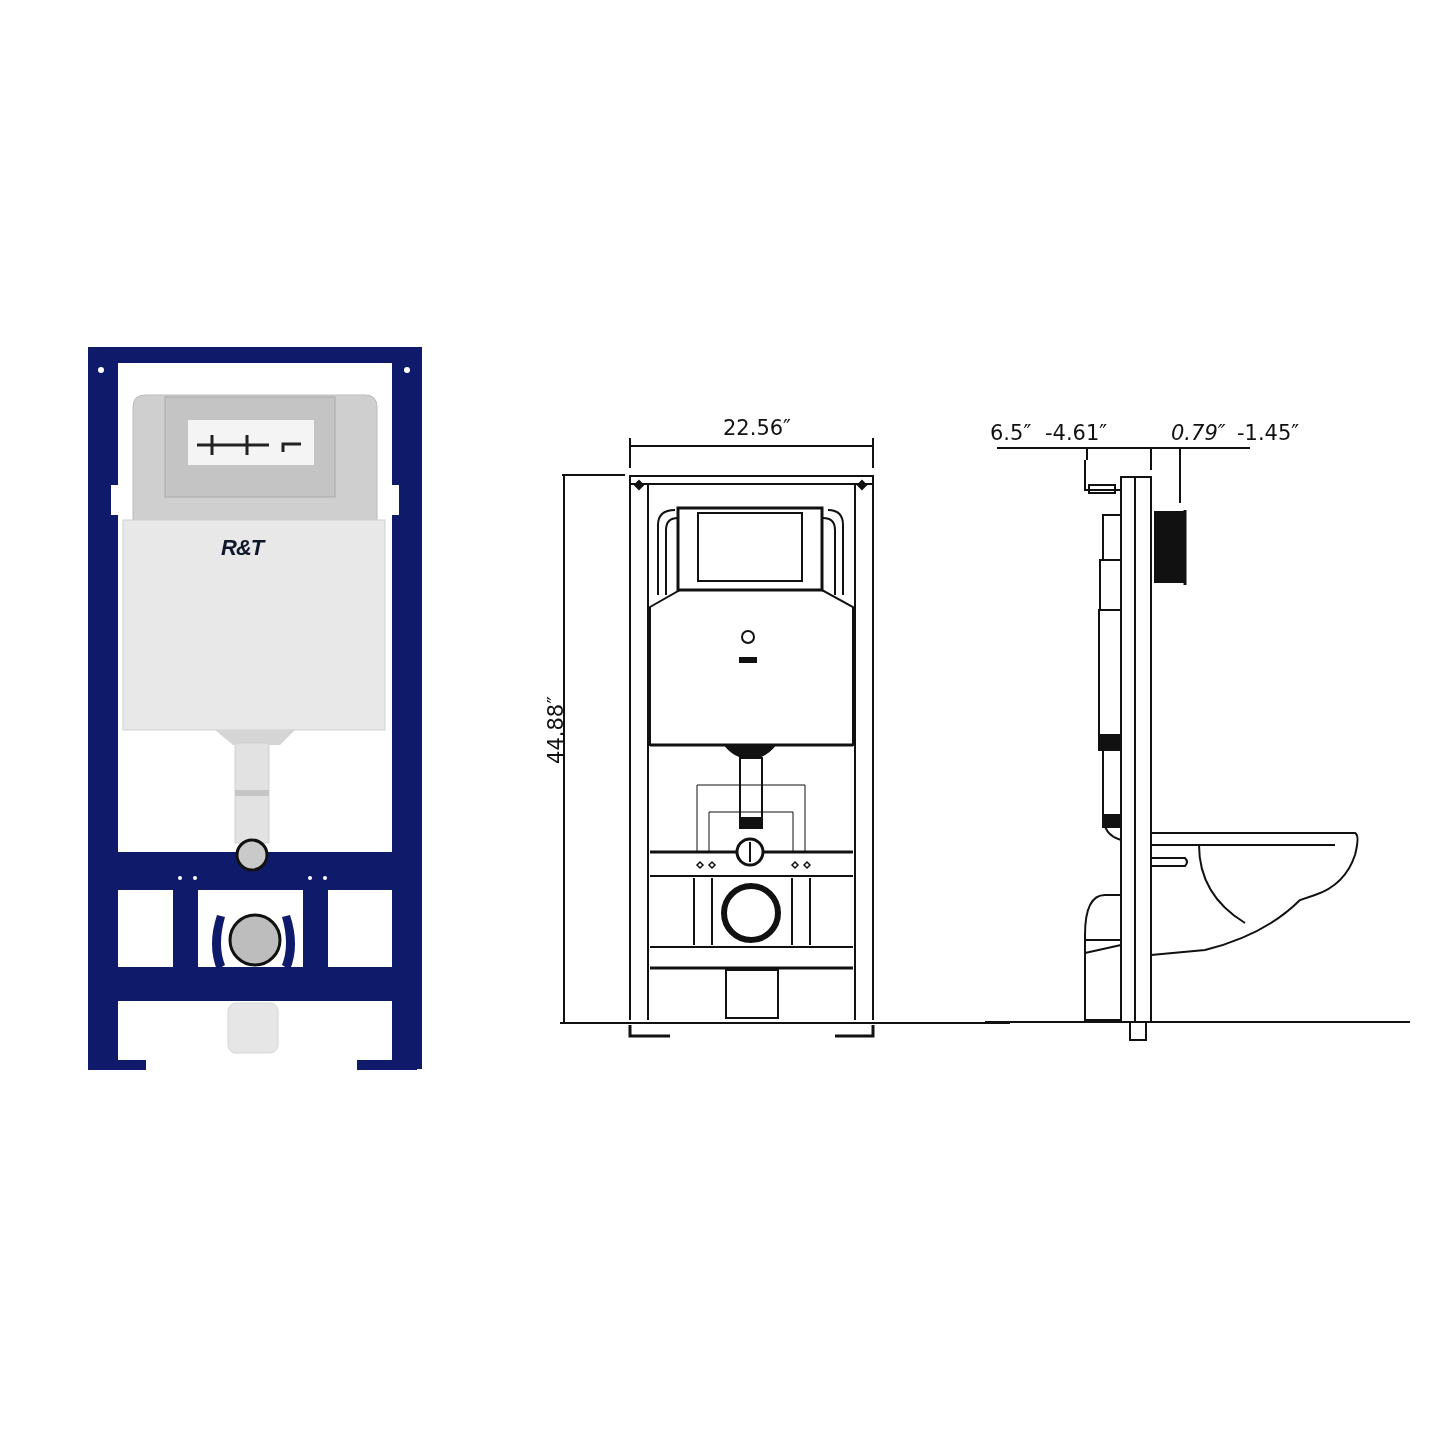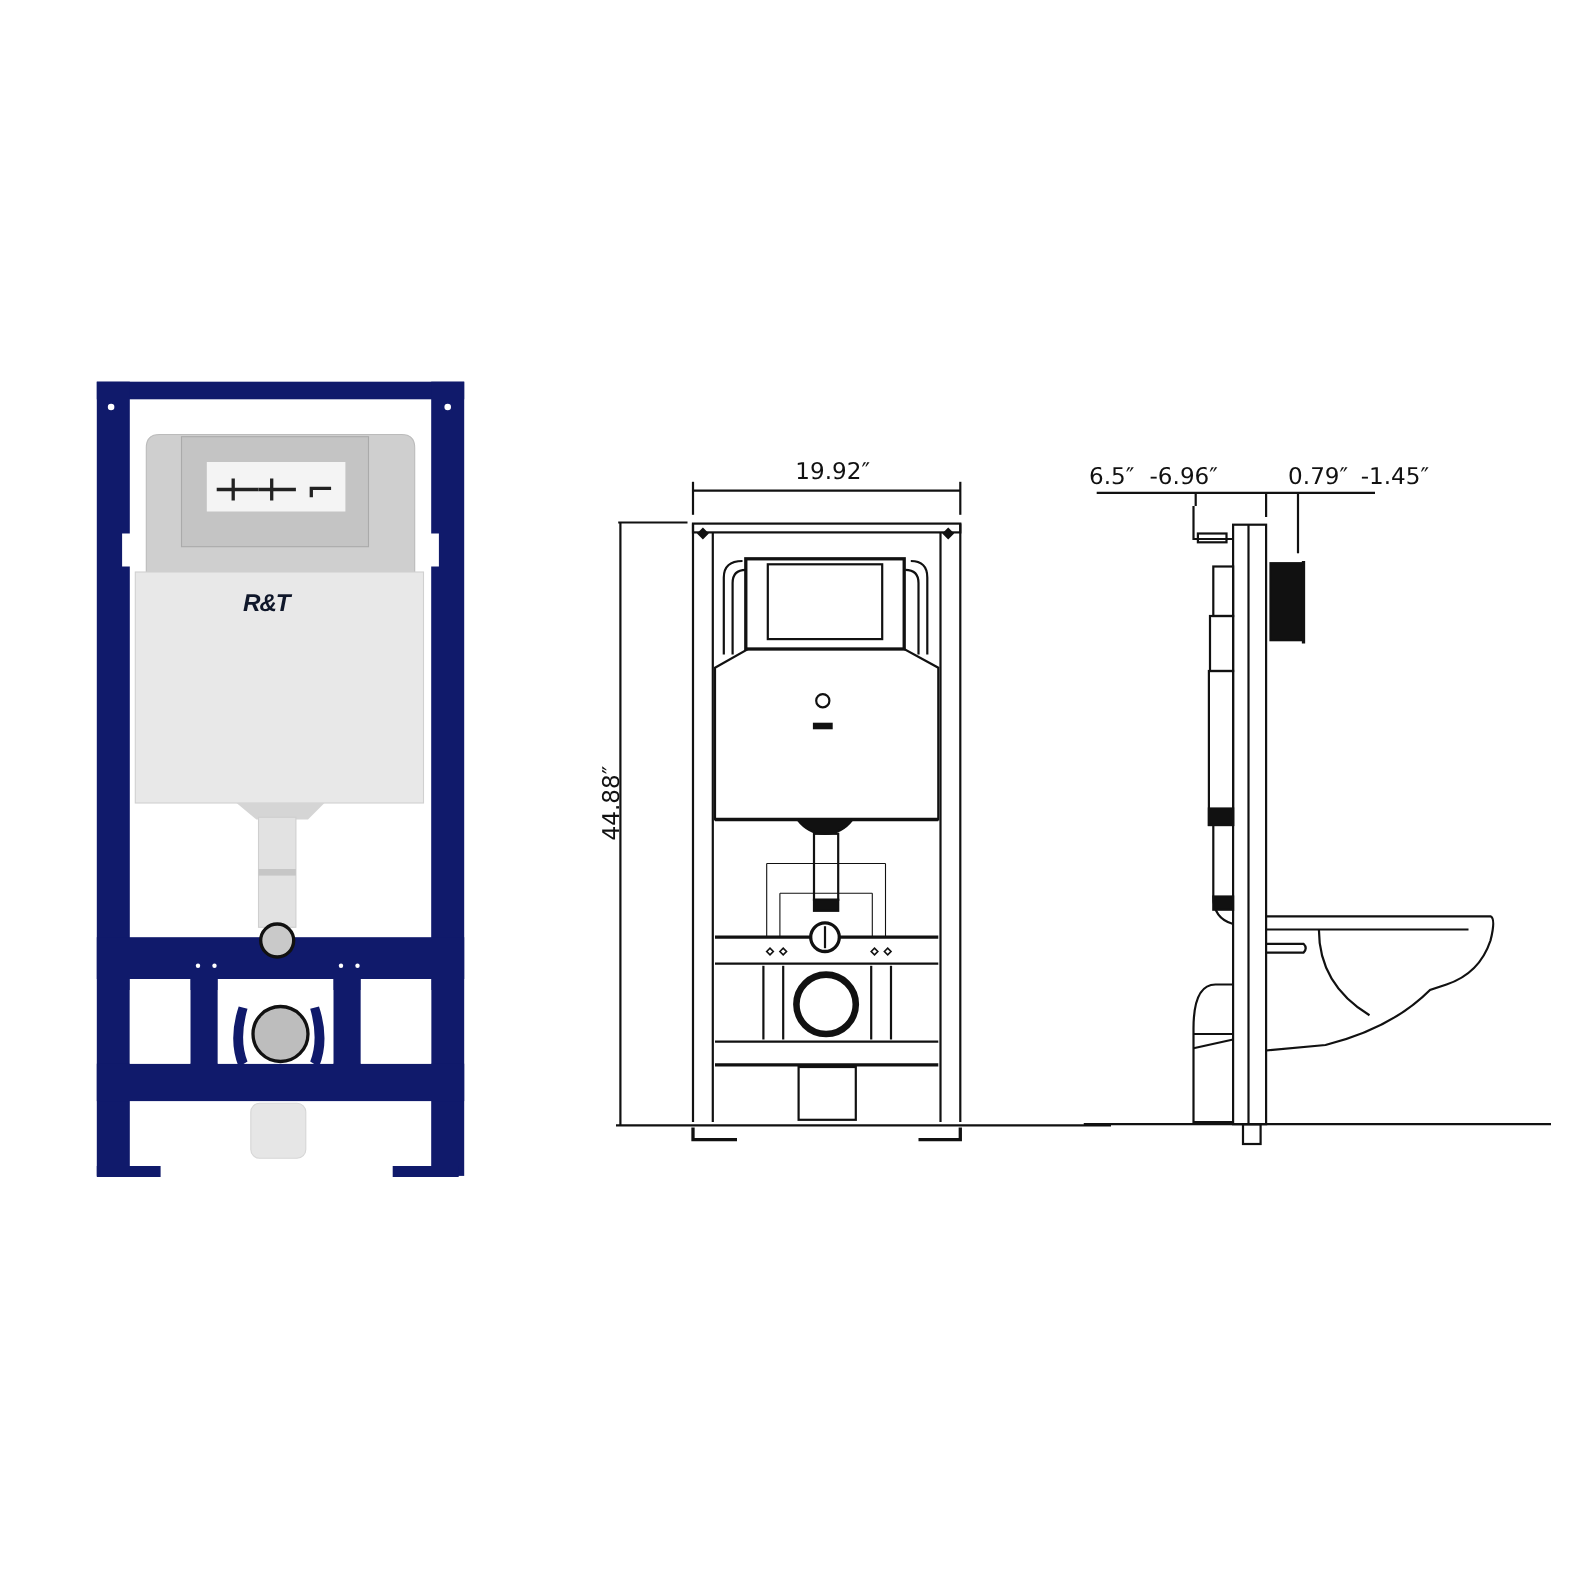--- a/index.html
+++ b/index.html
@@ -140,21 +140,21 @@
 
       <line x1="110" y1="547" x2="313" y2="547"></line>
       <line x1="110" y1="568" x2="313" y2="568" stroke-width="3"></line>
 
       <rect x="186" y="570" width="52" height="48"></rect>
 
       <path d="M90 625 L90 636 L130 636" stroke-width="3"></path>
       <path d="M333 625 L333 636 L295 636" stroke-width="3"></path>
     </g>
   </svg>
-  <div class="dim-label" style="left:183px;top:16px;">19.92″</div>
+  <div class="dim-label" style="left:183px;top:16px;">22.56″</div>
   <div class="dim-label vertical" style="left:-18px;top:318px;">44.88″</div>
 </div>
 
 <div class="panel" style="left:985px;top:415px;width:430px;height:640px;">
   <svg width="430" height="640" viewBox="0 0 430 640">
     <g stroke="#111" fill="none" stroke-width="2">
 
       <line x1="12" y1="33" x2="265" y2="33"></line>
       <line x1="102" y1="33" x2="102" y2="45"></line>
       <line x1="166" y1="33" x2="166" y2="55"></line>
@@ -185,16 +185,16 @@
       <line x1="166" y1="430" x2="350" y2="430"></line>
       <path d="M214 430 Q214 480 260 508"></path>
       <path d="M166 443 L200 443 Q204 447 200 451 L166 451"></path>
 
       <path d="M136 480 L120 480 Q100 480 100 520 L100 605 L136 605"></path>
       <line x1="100" y1="525" x2="136" y2="525"></line>
       <line x1="100" y1="538" x2="136" y2="530"></line>
     </g>
   </svg>
   <div class="dim-label" style="left:5px;top:6px;">6.5″</div>
-  <div class="dim-label" style="left:60px;top:6px;">-6.96″</div>
-  <div class="dim-label" style="left:186px;top:6px;">0.79″</div>
+  <div class="dim-label" style="left:60px;top:6px;">-4.61″</div>
+  <div class="dim-label" style="left:186px;top:6px;font-style:italic;">0.79″</div>
   <div class="dim-label" style="left:252px;top:6px;">-1.45″</div>
 </div>
 
 </body></html>

